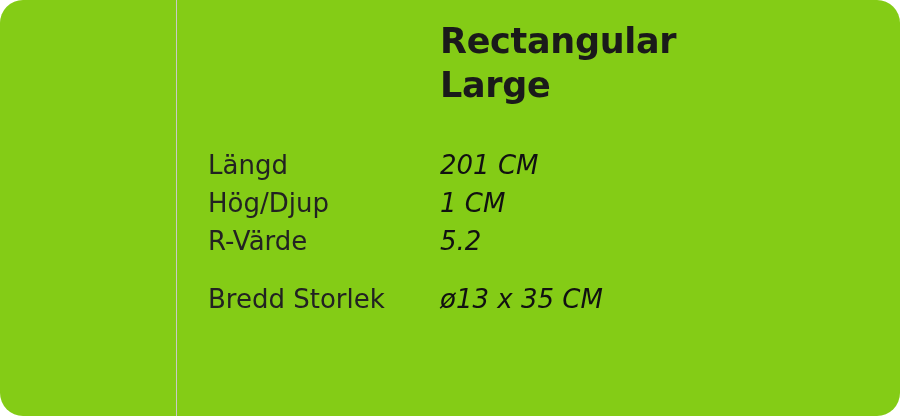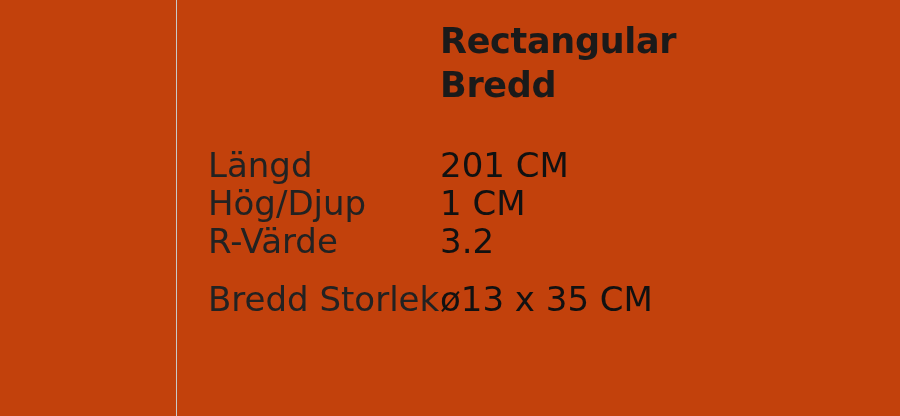--- a/index.html
+++ b/index.html
@@ -11,21 +11,22 @@
     height: 416px;
     background: #ffffff;
     font-family: "DejaVu Sans", sans-serif;
     overflow: hidden;
     position: relative;
   }
   .page {
     position: relative;
     width: 900px;
     height: 416px;
-    background: #c2410c;
+    background: #84cc16;
+    border-radius: 23px;
   }
   
   .left-rule {
     position: absolute;
     left: 176px;
     top: 0;
     width: 1px;
     height: 416px;
     background: #c9c9c9;
   }
@@ -49,66 +50,67 @@
     display: block;
   }
   .spec-table {
     margin-top: 38px;
     border-collapse: collapse;
   }
   .spec-table td {
     padding: 0;
     vertical-align: top;
     color: #1a1a1a;
-    font-size: 34px;
+    font-size: 26px;
     line-height: 38px;
     white-space: nowrap;
   }
   .spec-table td.label {
     width: 232px;
     font-weight: 400;
     color: #222222;
   }
   .spec-table td.value {
     font-weight: 400;
     color: #111111;
+    font-style: italic;
   }
   .spec-table tr.gap td {
     height: 20px;
     line-height: 20px;
     font-size: 0;
   }
 </style>
 </head>
 <body>
 
 <div class="page">
 
   <div class="left-rule"></div>
 
   <div class="spec-block">
 
     <div class="title">
       <span class="t-line">Rectangular</span>
-      <span class="t-line">Bredd</span>
+      <span class="t-line">Large</span>
     </div>
 
     <table class="spec-table">
       <tbody>
         <tr>
           <td class="label">Längd</td>
           <td class="value">201 CM</td>
         </tr>
         <tr>
           <td class="label">Hög/Djup</td>
           <td class="value">1 CM</td>
         </tr>
         <tr>
           <td class="label">R-Värde</td>
-          <td class="value">3.2</td>
+          <td class="value">5.2</td>
         </tr>
         <tr class="gap">
           <td></td>
           <td></td>
         </tr>
         <tr>
           <td class="label">Bredd Storlek</td>
           <td class="value">ø13 x 35 CM</td>
         </tr>
       </tbody>

